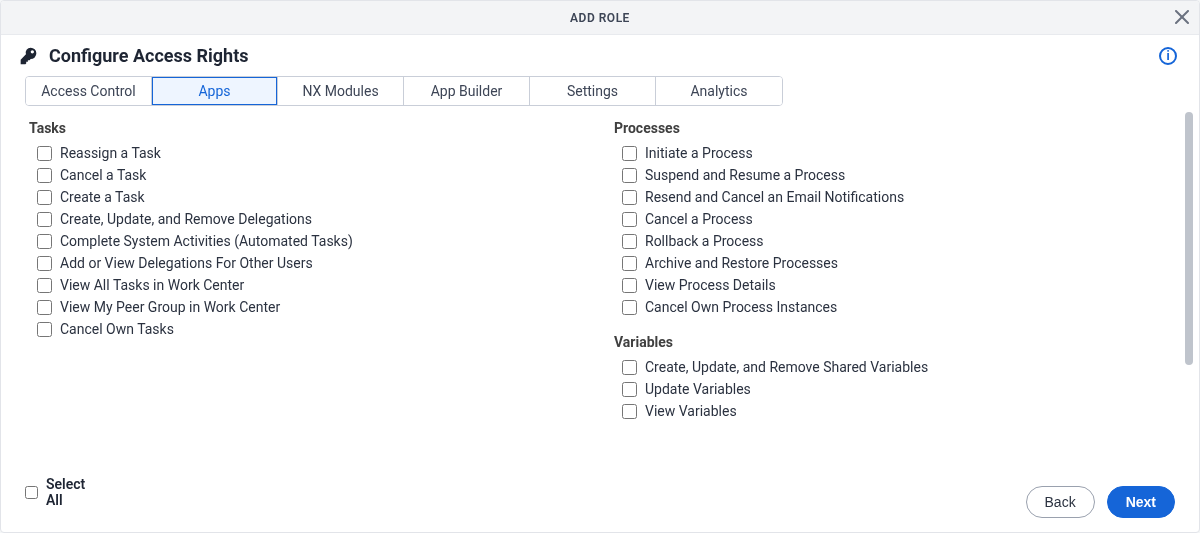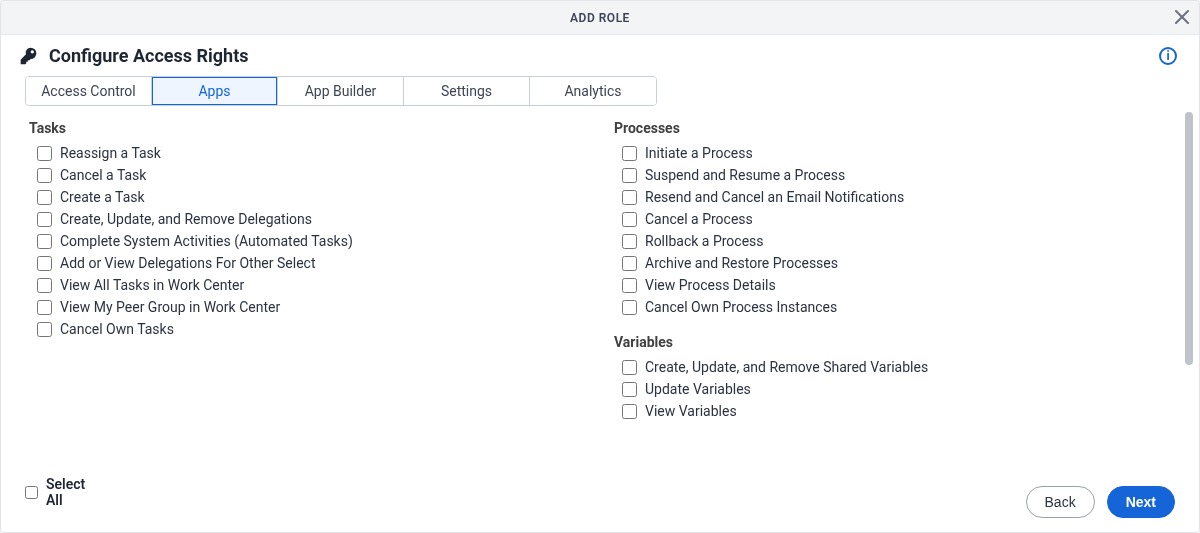--- a/index.html
+++ b/index.html
@@ -235,20 +235,21 @@
           <path d="M14 2a6 6 0 0 0-5.65 8L2 16.35V22h5.65l1-1v-2h2v-2h2l1.35-1.35A6 6 0 1 0 14 2zm2 7a2 2 0 1 1 2-2 2 2 0 0 1-2 2z"></path>
         </svg>
     </span>
     <h2>Configure Access Rights</h2>
     <span class="info-icon">i</span>
   </div>
 
   <div class="tabs">
     <div class="tab">Access Control</div>
     <div class="tab active">Apps</div>
+    <div class="tab">NX Modules</div>
     <div class="tab">App Builder</div>
     <div class="tab">Settings</div>
     <div class="tab">Analytics</div>
   </div>
 
   <div class="content-wrap">
     <div class="content">
 
       <div class="col">
         <div class="group-title">Tasks</div>
@@ -268,21 +269,21 @@
         <div class="chk-row">
           <input type="checkbox" style="">
           <label>Create, Update, and Remove Delegations</label>
         </div>
         <div class="chk-row">
           <input type="checkbox" style="">
           <label>Complete System Activities (Automated Tasks)</label>
         </div>
         <div class="chk-row">
           <input type="checkbox" style="">
-          <label>Add or View Delegations For Other Select</label>
+          <label>Add or View Delegations For Other Users</label>
         </div>
         <div class="chk-row">
           <input type="checkbox" style="">
           <label>View All Tasks in Work Center</label>
         </div>
         <div class="chk-row">
           <input type="checkbox" style="">
           <label>View My Peer Group in Work Center</label>
         </div>
         <div class="chk-row">

